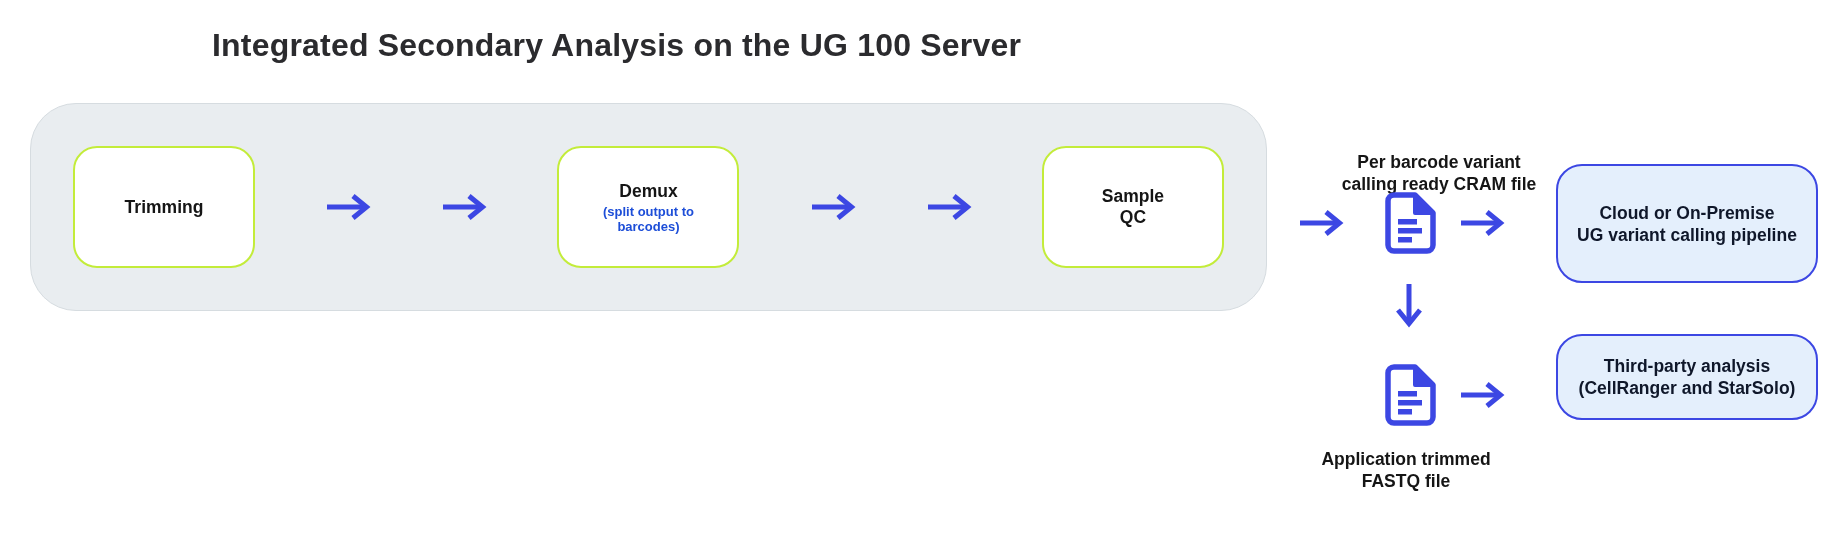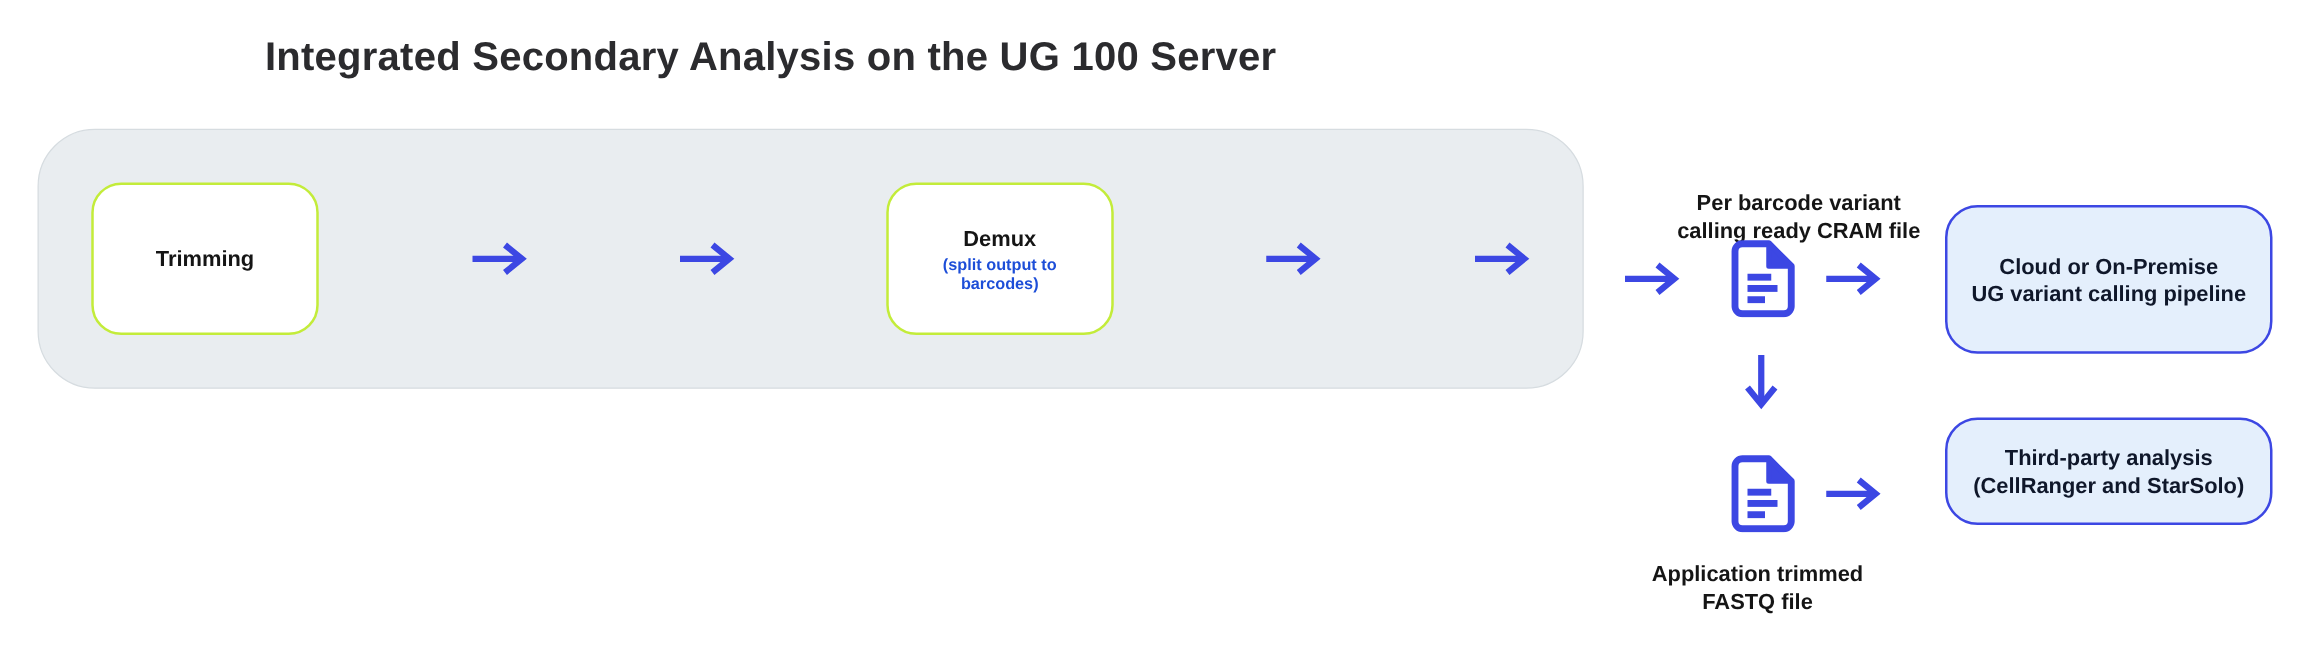--- a/index.html
+++ b/index.html
@@ -135,20 +135,25 @@
 </span>
 
 
   <span class="flow-arrow icon-arrow">
   <svg viewBox="0 0 46 30" fill="none" xmlns="http://www.w3.org/2000/svg">
     <path d="M2 15 H39" stroke="#3c47e3" stroke-width="5"></path>
     <path d="M28 4 L41.5 15 L28 26" stroke="#3c47e3" stroke-width="5" fill="none" stroke-linejoin="miter"></path>
   </svg>
 </span>
 
+  <div class="step">
+    <div class="step-label">Sample
+QC</div>
+
+  </div>
 
 </div>
 
 <div class="side-label" style="left:1321px; top:108px;margin-top:43px;">Per barcode variant
 calling ready CRAM file</div>
 
 <span class="arrow-abs icon-arrow" style="left:1298px; top:208px;">
   <svg viewBox="0 0 46 30" fill="none" xmlns="http://www.w3.org/2000/svg">
     <path d="M2 15 H39" stroke="#3c47e3" stroke-width="5"></path>
     <path d="M28 4 L41.5 15 L28 26" stroke="#3c47e3" stroke-width="5" fill="none" stroke-linejoin="miter"></path>

